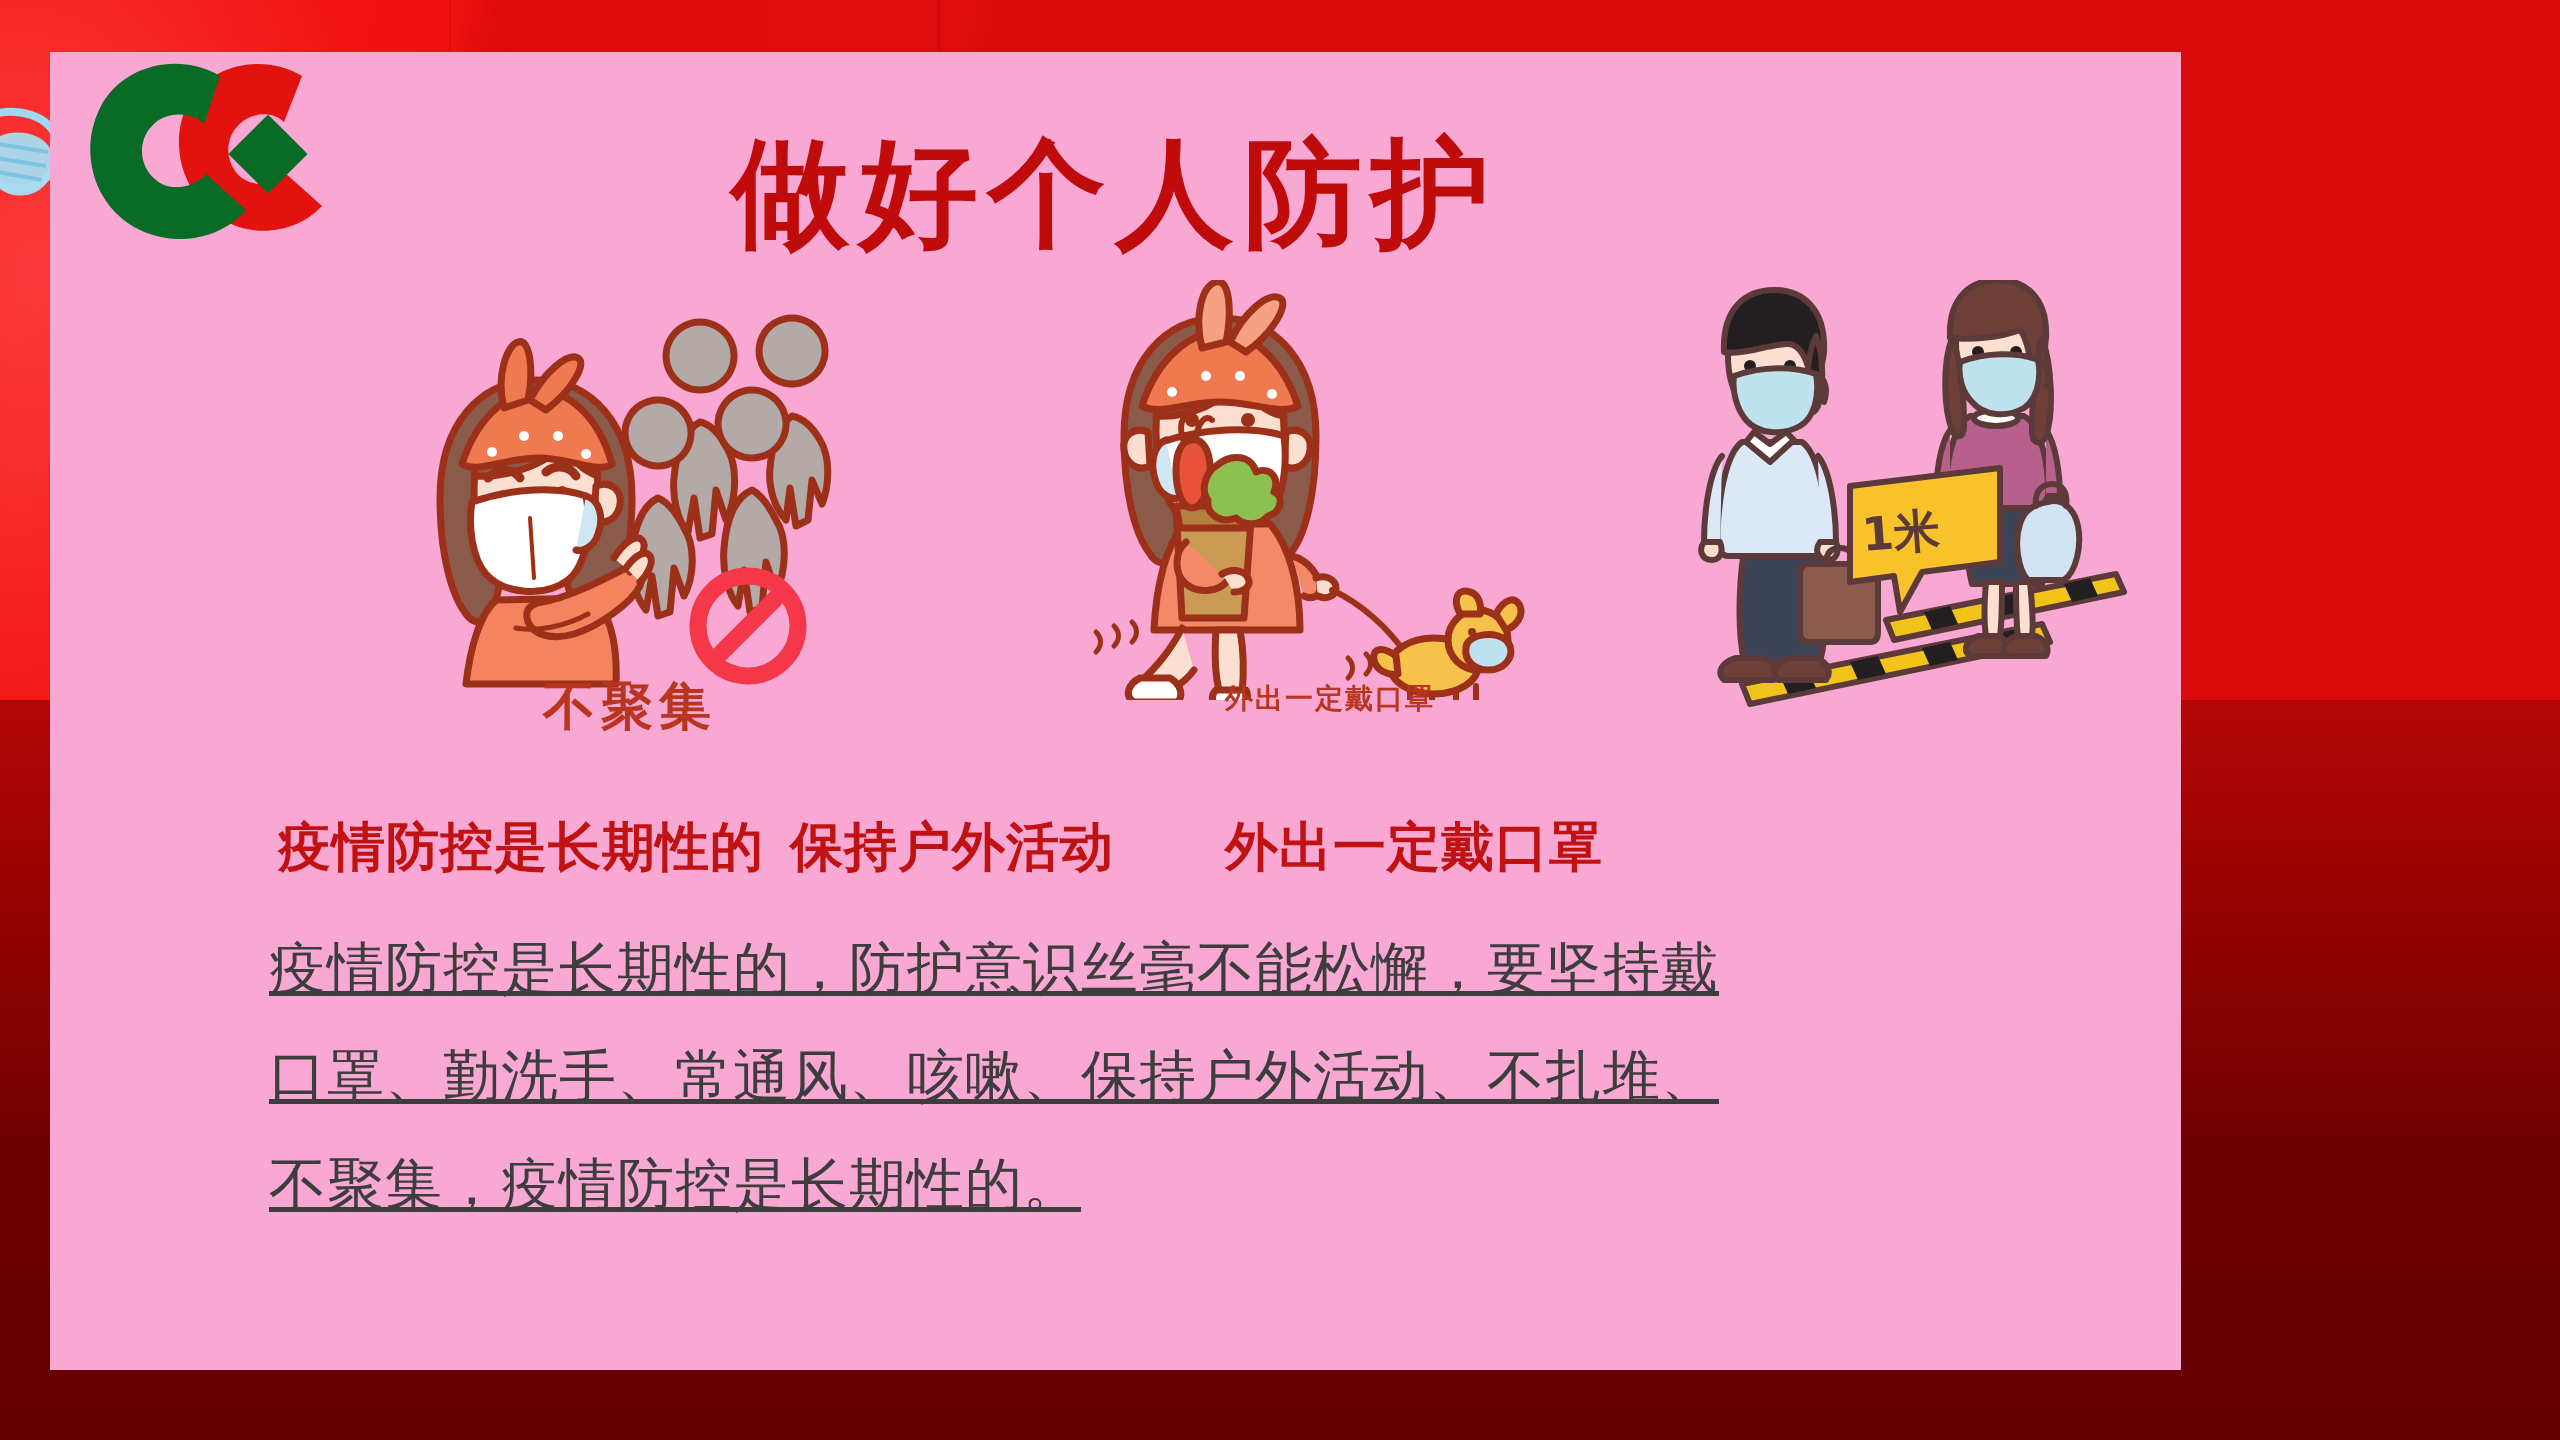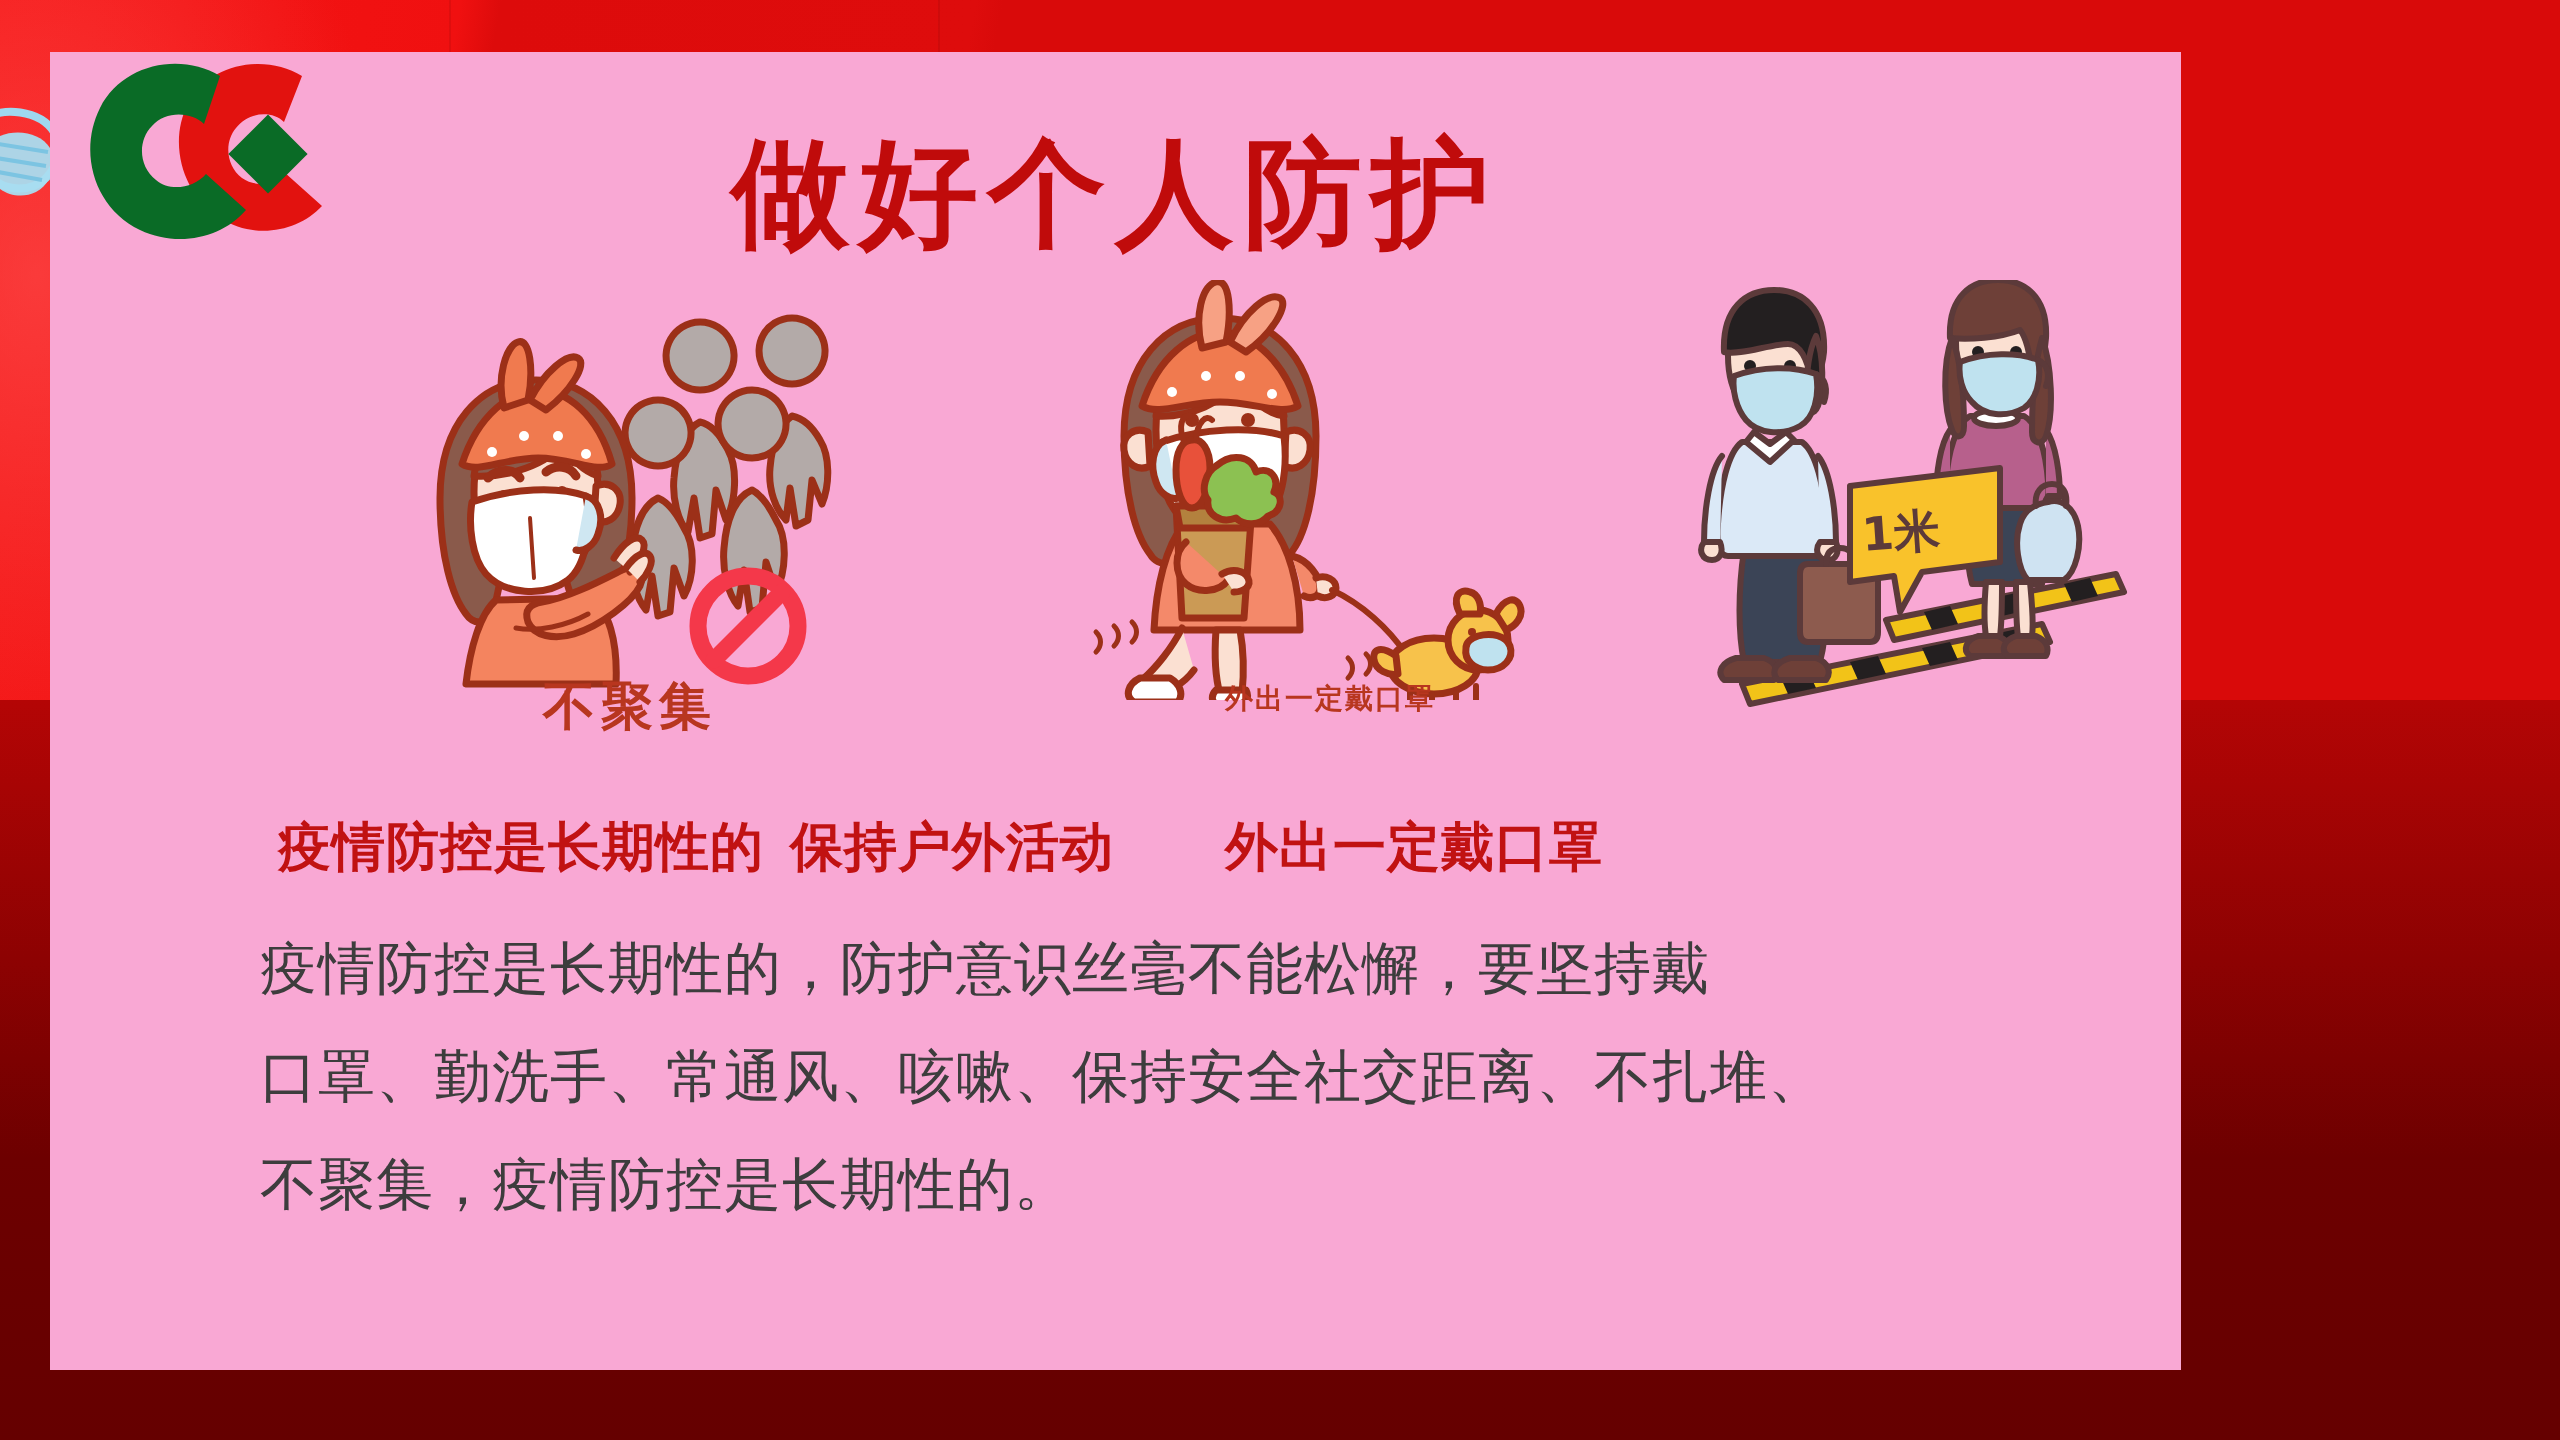--- a/index.html
+++ b/index.html
@@ -71,24 +71,24 @@
     font-family:"DejaVu Sans","Liberation Sans",sans-serif;
     font-size:53px; font-weight:700; color:#c11212;
     white-space:nowrap; letter-spacing:1px;
   }
   #sub-1 { position:absolute; left:228px; }
   #sub-2 { position:absolute; left:740px;text-align:center; }
   #sub-3 { position:absolute; left:1175px; }
 
   
   #body-text {
-    position:absolute; left:210px; top:862px; width:1900px;
+    position:absolute; left:219px; top:862px; width:1900px;
     font-family:"DejaVu Sans","Liberation Sans",sans-serif;
     font-size:57px; font-weight:400; color:#3d3d3d;
-    line-height:108px; letter-spacing:1px;
+    line-height:108px; letter-spacing:1px;text-decoration:underline;
   }
   .body-line { white-space:nowrap; }
 </style>
 </head>
 <body>
 
 <div id="bg-red-top"></div>
 <div id="bg-left-glow"></div>
 <div id="bg-seam-a"></div>
 <div id="bg-seam-b"></div>
@@ -310,17 +310,17 @@
   </div>
 
   <div id="subcaptions">
     <span id="sub-1">疫情防控是长期性的</span>
     <span id="sub-2">保持户外活动</span>
     <span id="sub-3">外出一定戴口罩</span>
   </div>
 
   <div id="body-text">
     <div class="body-line">疫情防控是长期性的，防护意识丝毫不能松懈，要坚持戴</div>
-    <div class="body-line">口罩、勤洗手、常通风、咳嗽、保持安全社交距离、不扎堆、</div>
+    <div class="body-line">口罩、勤洗手、常通风、咳嗽、保持户外活动、不扎堆、</div>
     <div class="body-line">不聚集，疫情防控是长期性的。</div>
   </div>
 
 </div>
 
 </body></html>

